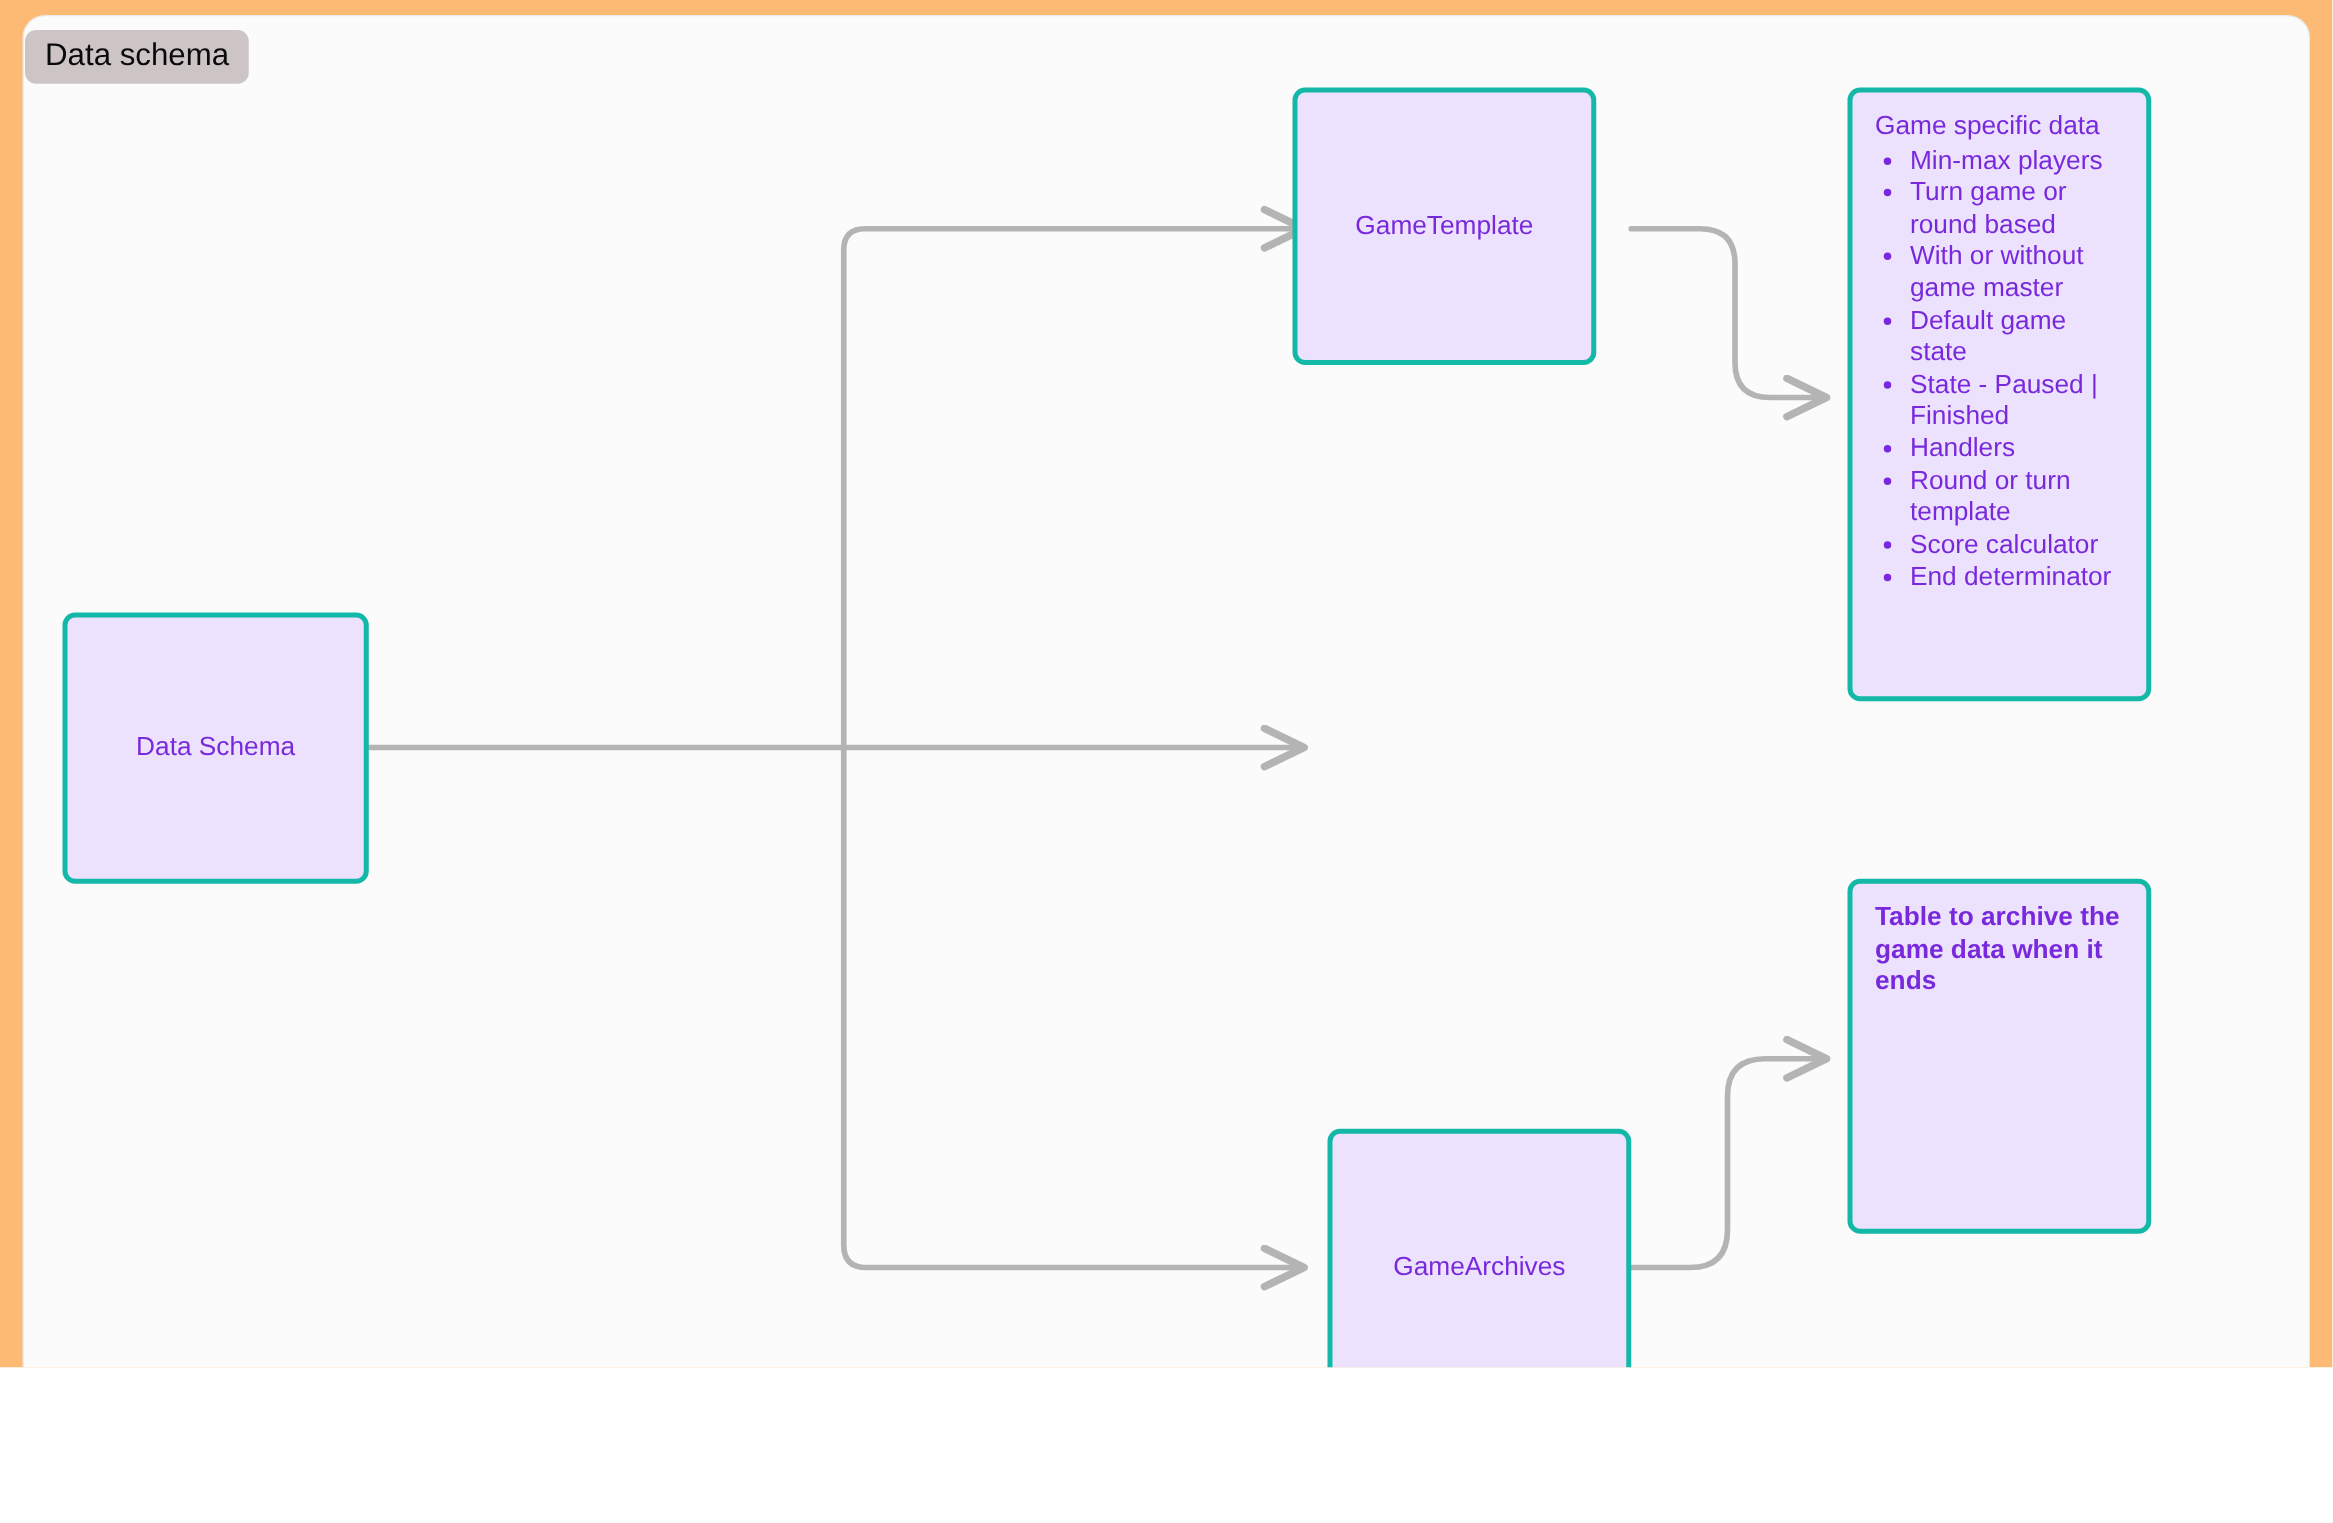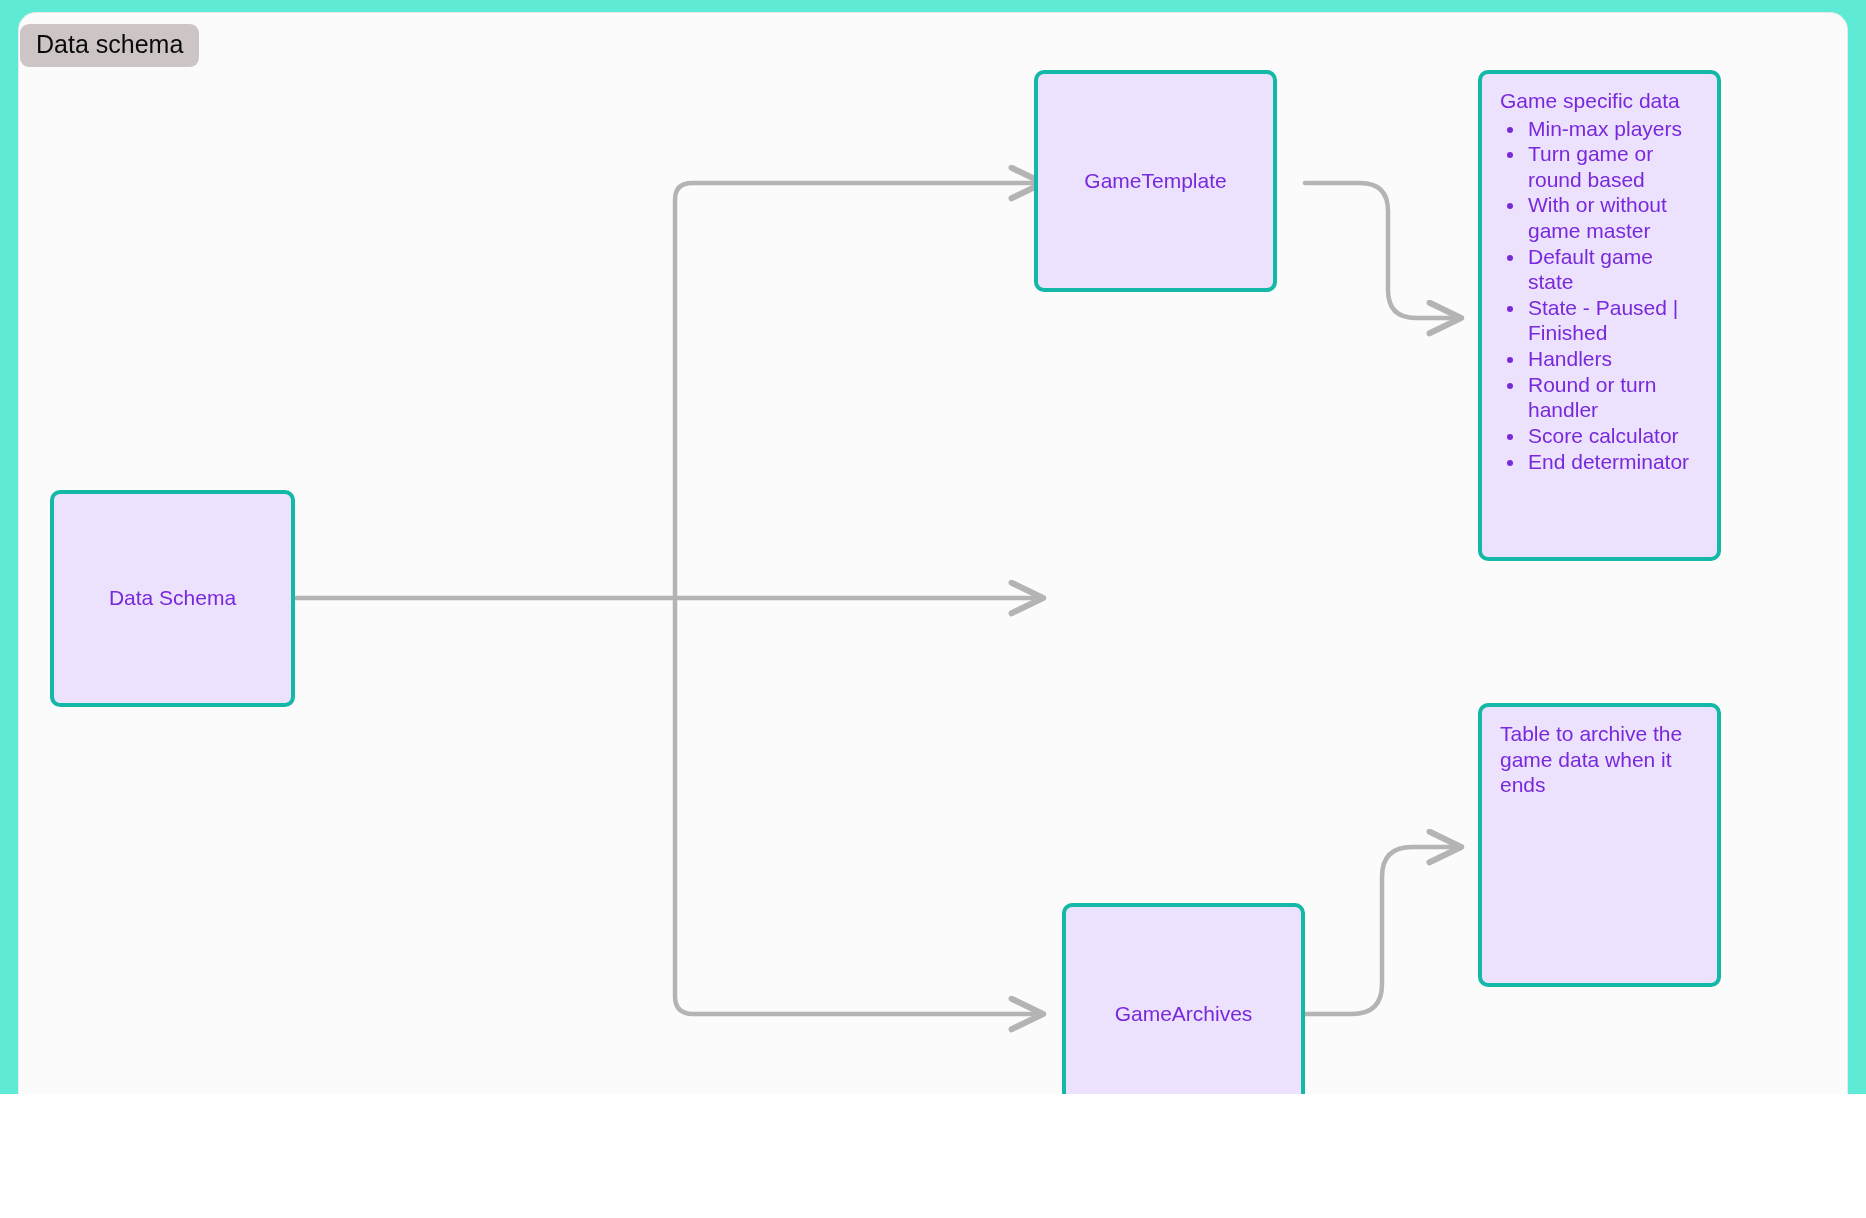--- a/index.html
+++ b/index.html
@@ -6,21 +6,21 @@
   html, body {
     margin: 0;
     padding: 0;
     background: #ffffff;
     font-family: "Liberation Sans", sans-serif;
   }
   #canvas {
     position: relative;
     width: 1866px;
     height: 1094px;
-    background: #5eead4;
+    background: #fdba74;
     overflow: hidden;
   }
   
   .panel {
     position: absolute;
     left: 18px;
     top: 12px;
     width: 1830px;
     height: 1188px;
     box-sizing: border-box;
@@ -143,23 +143,23 @@
 
   <div class="node listbox" style="left:1478px; top:70px; width:243px; height:491px;">
     <span class="lb-head">Game specific data</span>
     <ul class="lb-list">
         <li>Min-max players</li>
         <li>Turn game or round based</li>
         <li>With or without game master</li>
         <li>Default game state</li>
         <li>State - Paused | Finished</li>
         <li>Handlers</li>
-        <li>Round or turn handler</li>
+        <li>Round or turn template</li>
         <li>Score calculator</li>
         <li>End determinator</li>
       </ul>
   </div>
 
-  <div class="node listbox" style="left:1478px; top:703px; width:243px; height:284px;">
+  <div class="node listbox" style="left:1478px; top:703px; width:243px; height:284px;font-weight:bold;">
     <span class="lb-head">Table to archive the game data when it ends</span>
   </div>
 
 </div>
 
 </body></html>

